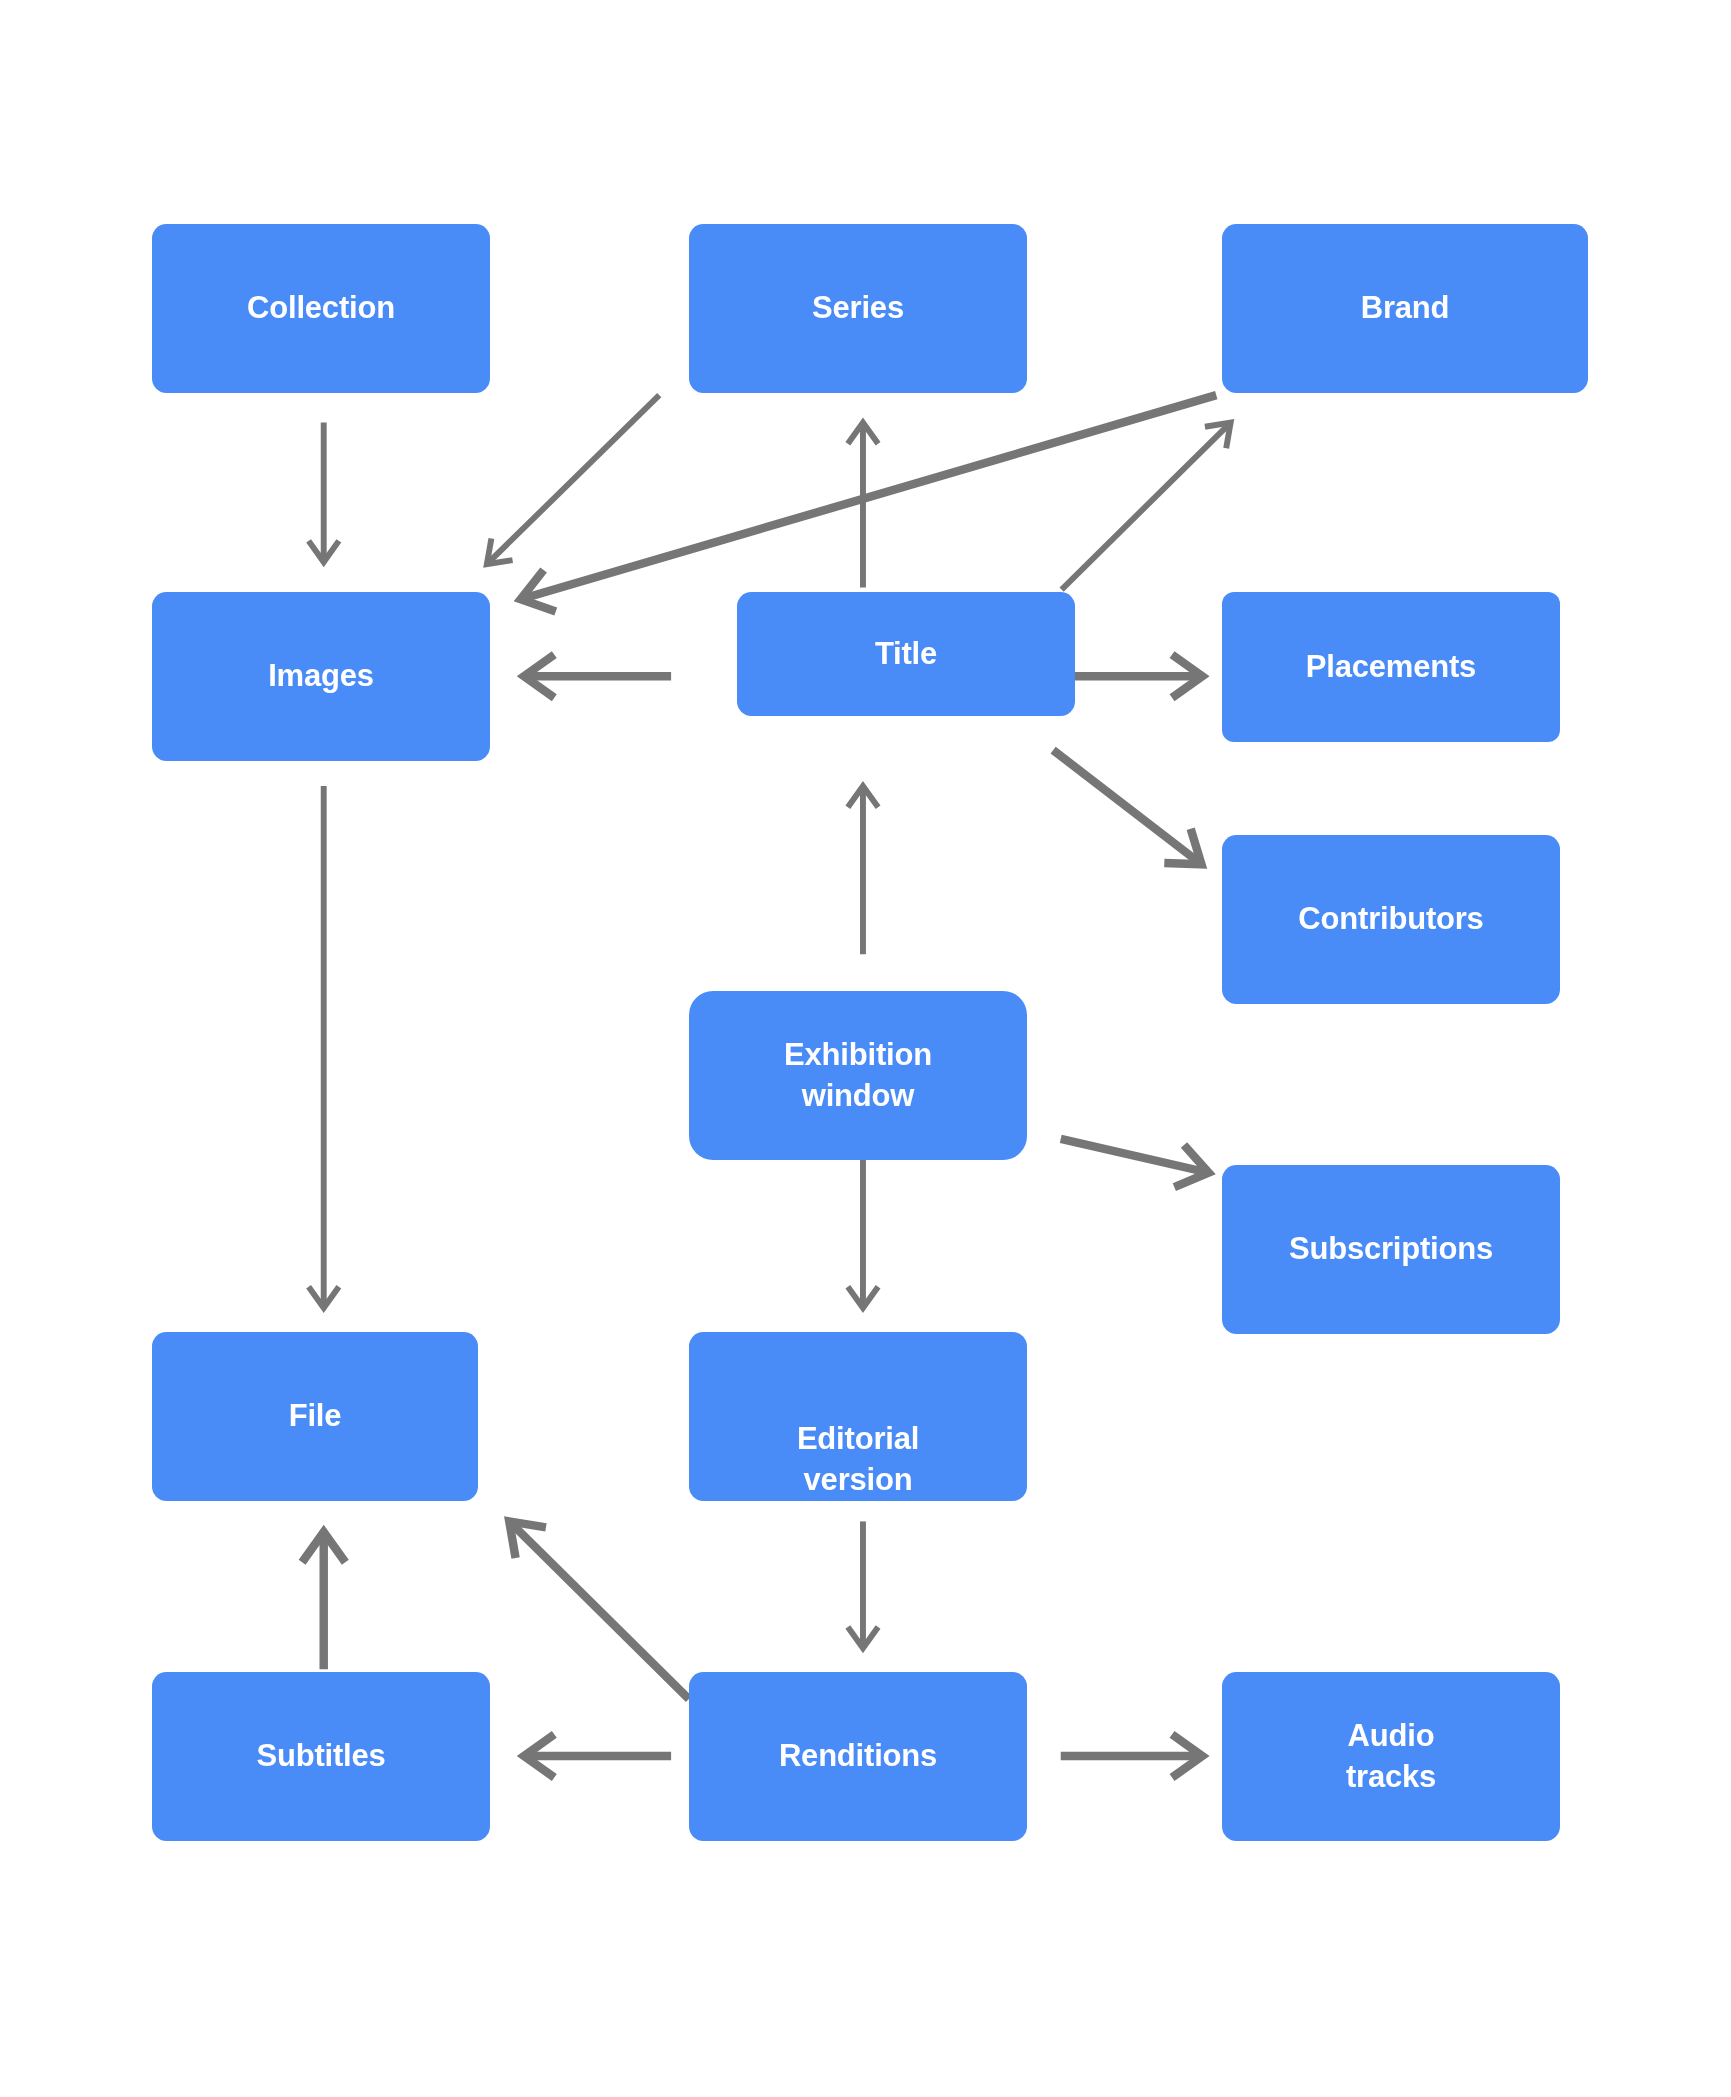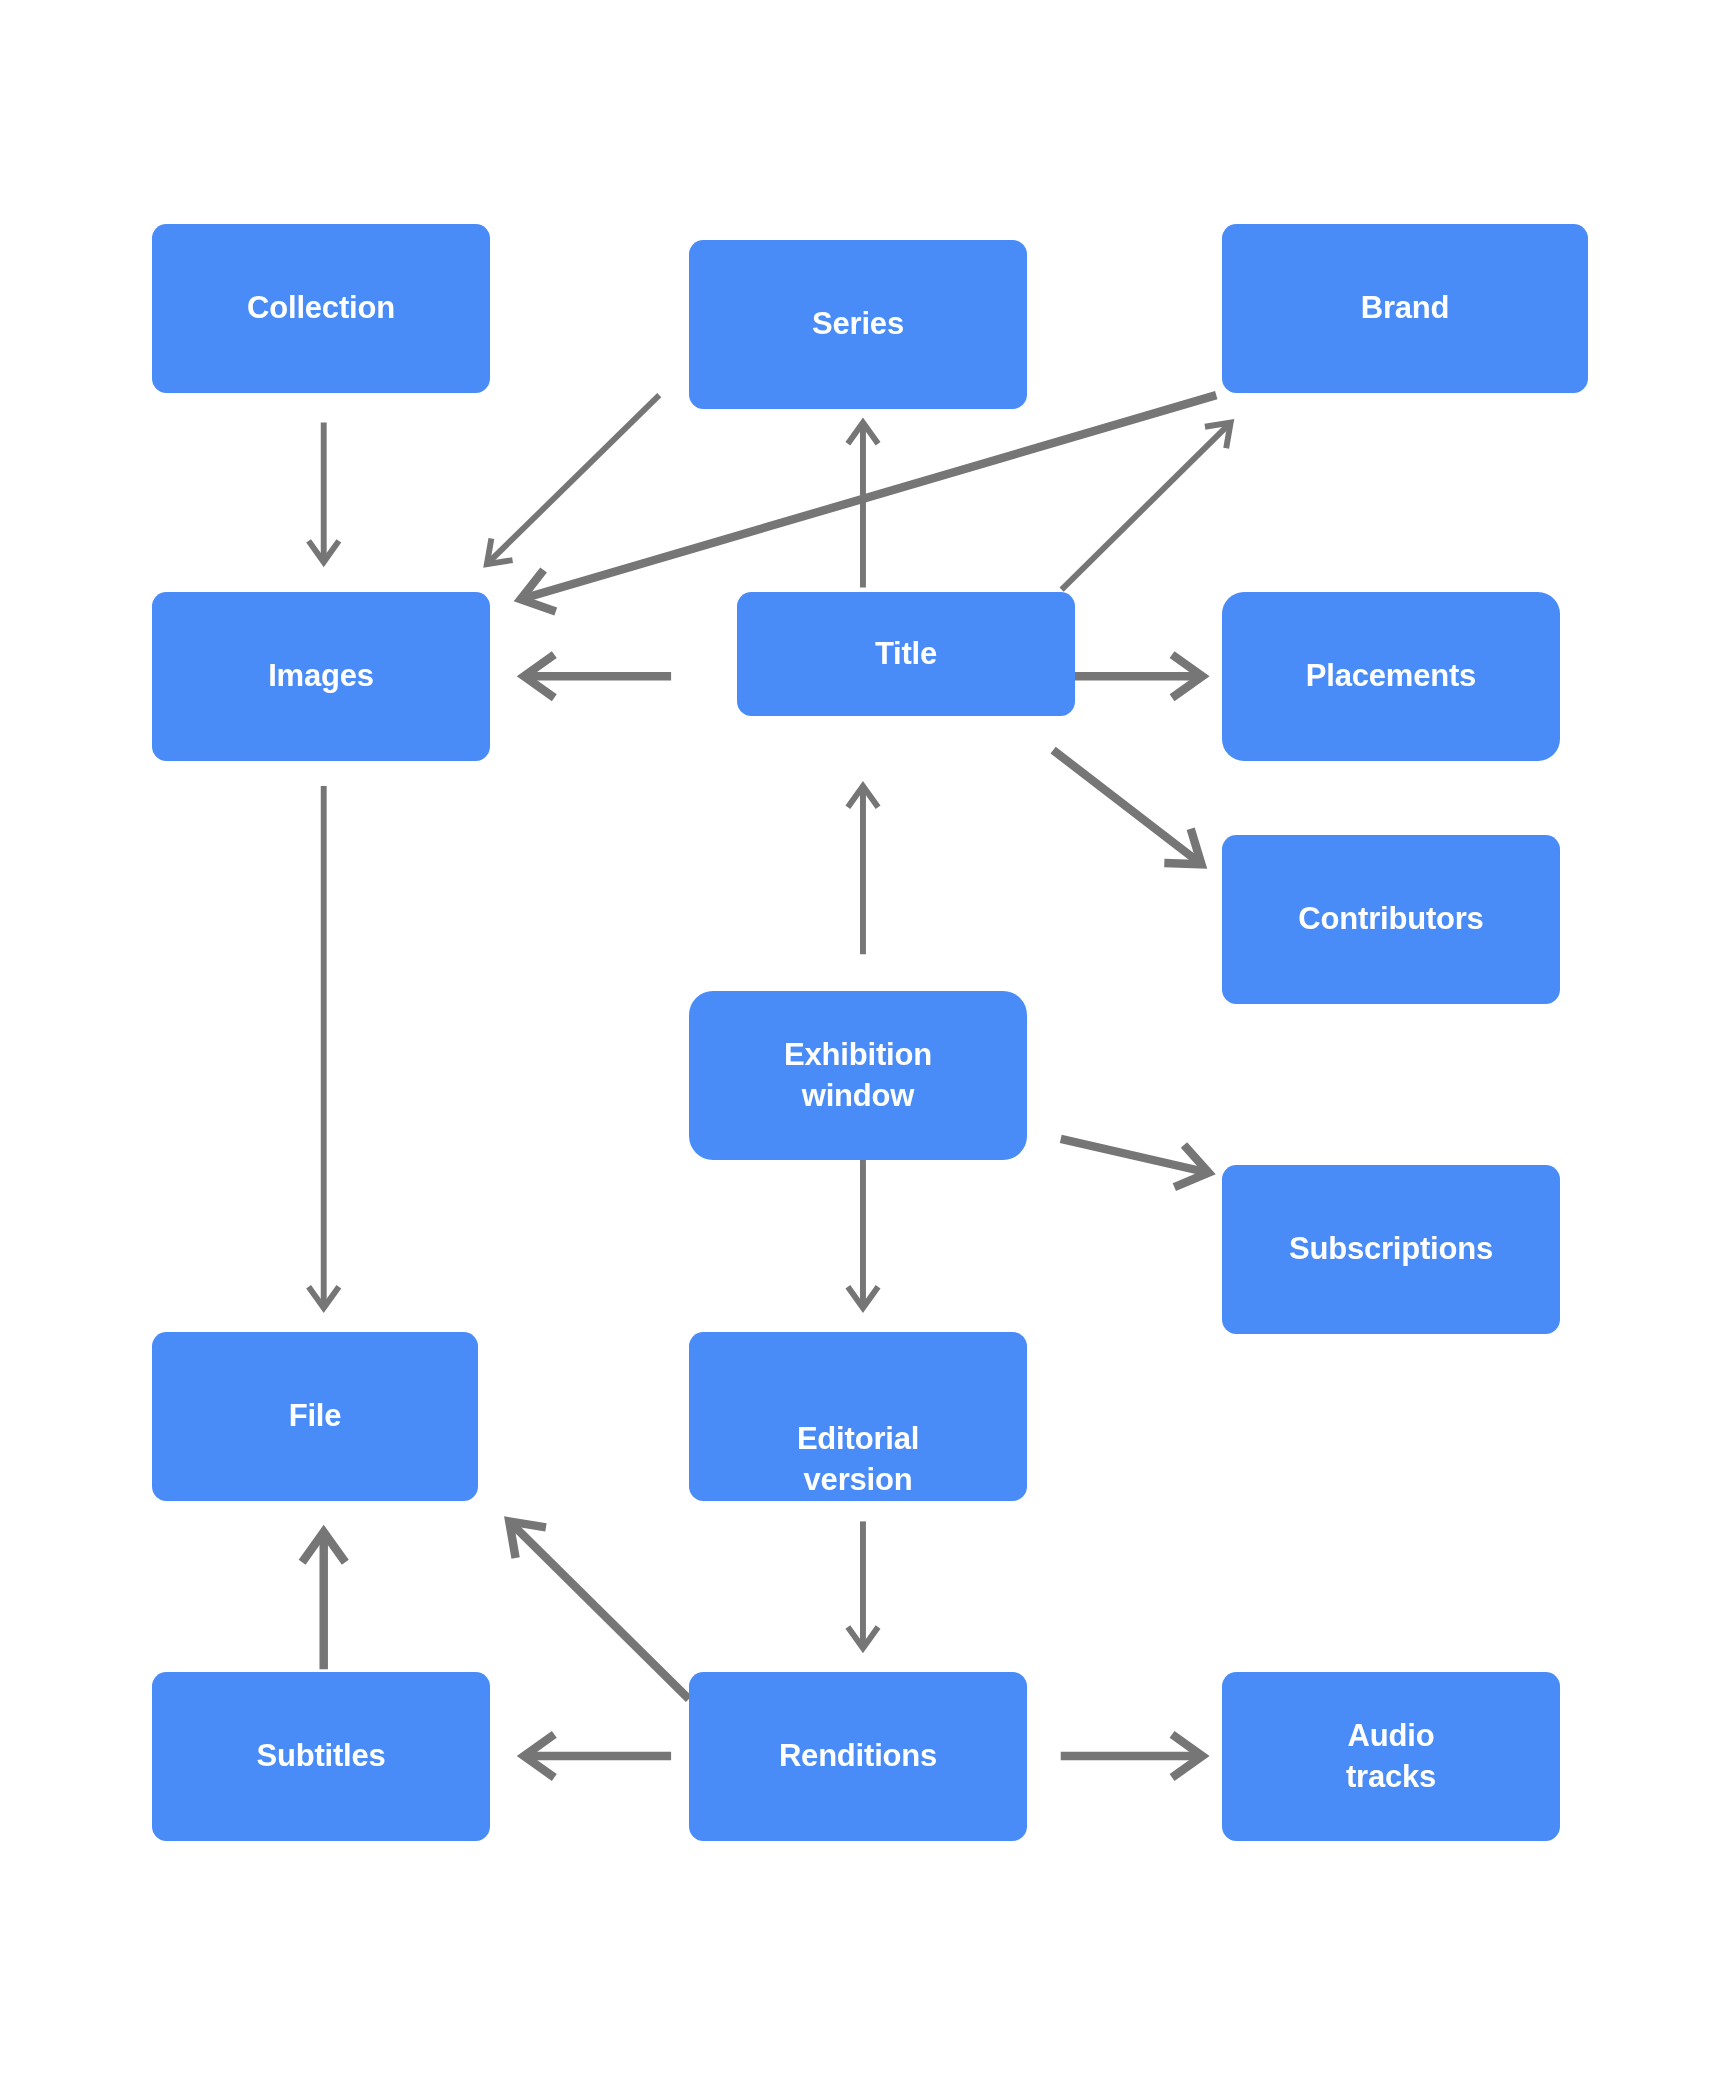--- a/index.html
+++ b/index.html
@@ -117,25 +117,25 @@
         <line x1="2510" y1="4155" x2="2845" y2="4155" stroke="#767676" stroke-width="20" stroke-linecap="butt"></line>
         <path d="M 2773.378695813697 4103.868905872717 L 2845 4155 L 2773.378695813697 4206.131094127283" fill="none" stroke="#767676" stroke-width="20" stroke-linecap="butt" stroke-linejoin="miter"></path>
       </g>
       <g>
         <line x1="766" y1="3950" x2="766" y2="3625" stroke="#767676" stroke-width="20" stroke-linecap="butt"></line>
         <path d="M 714.8689058727172 3696.621304186303 L 766 3625 L 817.1310941272828 3696.621304186303" fill="none" stroke="#767676" stroke-width="20" stroke-linecap="butt" stroke-linejoin="miter"></path>
       </g>
     </svg>
   <div id="node-layer">
       <div class="node" style="left: 152px; top: 224px; width: 338px; height: 169px; background: rgb(74, 140, 247); color: rgb(255, 255, 255); border-radius: 14.4px;"><span>Collection</span></div>
-      <div class="node" style="left: 689px; top: 224px; width: 338px; height: 169px; background: rgb(74, 140, 247); color: rgb(255, 255, 255); border-radius: 14.4px; margin-top: 16px;"><span>Series</span></div>
+      <div class="node" style="left: 689px; top: 224px; width: 338px; height: 169px; background: rgb(74, 140, 247); color: rgb(255, 255, 255); border-radius: 14.4px;"><span>Series</span></div>
       <div class="node" style="left: 1222px; top: 224px; width: 366px; height: 169px; background: rgb(74, 140, 247); color: rgb(255, 255, 255); border-radius: 14.4px;"><span>Brand</span></div>
       <div class="node" style="left: 152px; top: 592px; width: 338px; height: 169px; background: rgb(74, 140, 247); color: rgb(255, 255, 255); border-radius: 14.4px;"><span>Images</span></div>
       <div class="node" style="left: 689px; top: 592px; width: 338px; height: 124px; background: rgb(74, 140, 247); color: rgb(255, 255, 255); border-radius: 14.4px; margin-left: 48px;"><span>Title</span></div>
-      <div class="node" style="left: 1222px; top: 592px; width: 338px; height: 169px; background: rgb(74, 140, 247); color: rgb(255, 255, 255); border-radius: 22px; justify-content: center;"><span>Placements</span></div>
+      <div class="node" style="left: 1222px; top: 592px; width: 338px; height: 150px; background: rgb(74, 140, 247); color: rgb(255, 255, 255); border-radius: 12px; justify-content: center;"><span>Placements</span></div>
       <div class="node" style="left: 1222px; top: 835px; width: 338px; height: 169px; background: rgb(74, 140, 247); color: rgb(255, 255, 255); border-radius: 14.4px;"><span>Contributors</span></div>
       <div class="node" style="left: 689px; top: 991px; width: 338px; height: 169px; background: rgb(74, 140, 247); color: rgb(255, 255, 255); border-radius: 24px;"><span>Exhibition
 window</span></div>
       <div class="node" style="left: 1222px; top: 1165px; width: 338px; height: 169px; background: rgb(74, 140, 247); color: rgb(255, 255, 255); border-radius: 14.4px;"><span>Subscriptions</span></div>
       <div class="node" style="left: 152px; top: 1332px; width: 326px; height: 169px; background: rgb(74, 140, 247); color: rgb(255, 255, 255); border-radius: 14.4px;"><span>File</span></div>
       <div class="node" style="left: 689px; top: 1332px; width: 338px; height: 169px; background: rgb(74, 140, 247); color: rgb(255, 255, 255); border-radius: 14.4px; align-items: flex-end;"><span>Editorial
 version</span></div>
       <div class="node" style="left: 152px; top: 1672px; width: 338px; height: 169px; background: rgb(74, 140, 247); color: rgb(255, 255, 255); border-radius: 14.4px;"><span>Subtitles</span></div>
       <div class="node" style="left: 689px; top: 1672px; width: 338px; height: 169px; background: rgb(74, 140, 247); color: rgb(255, 255, 255); border-radius: 14.4px;"><span>Renditions</span></div>
       <div class="node" style="left: 1222px; top: 1672px; width: 338px; height: 169px; background: rgb(74, 140, 247); color: rgb(255, 255, 255); border-radius: 14.4px;"><span>Audio

